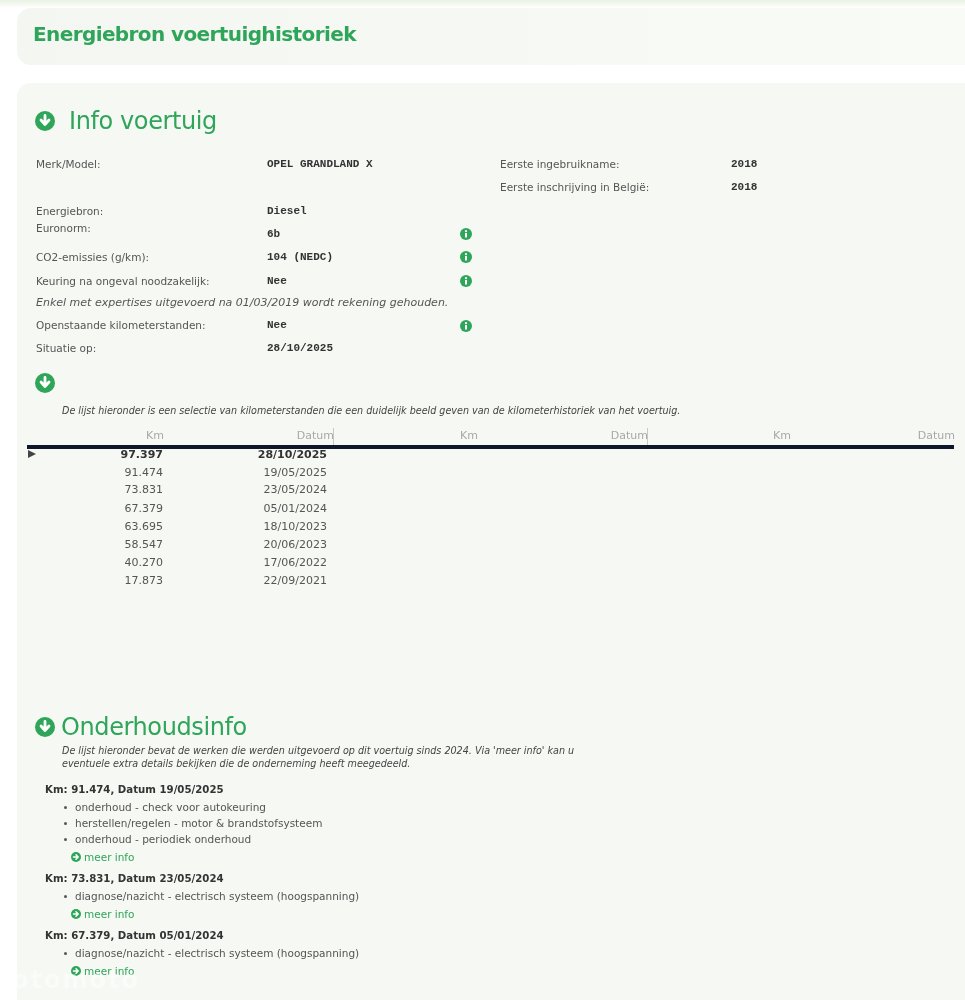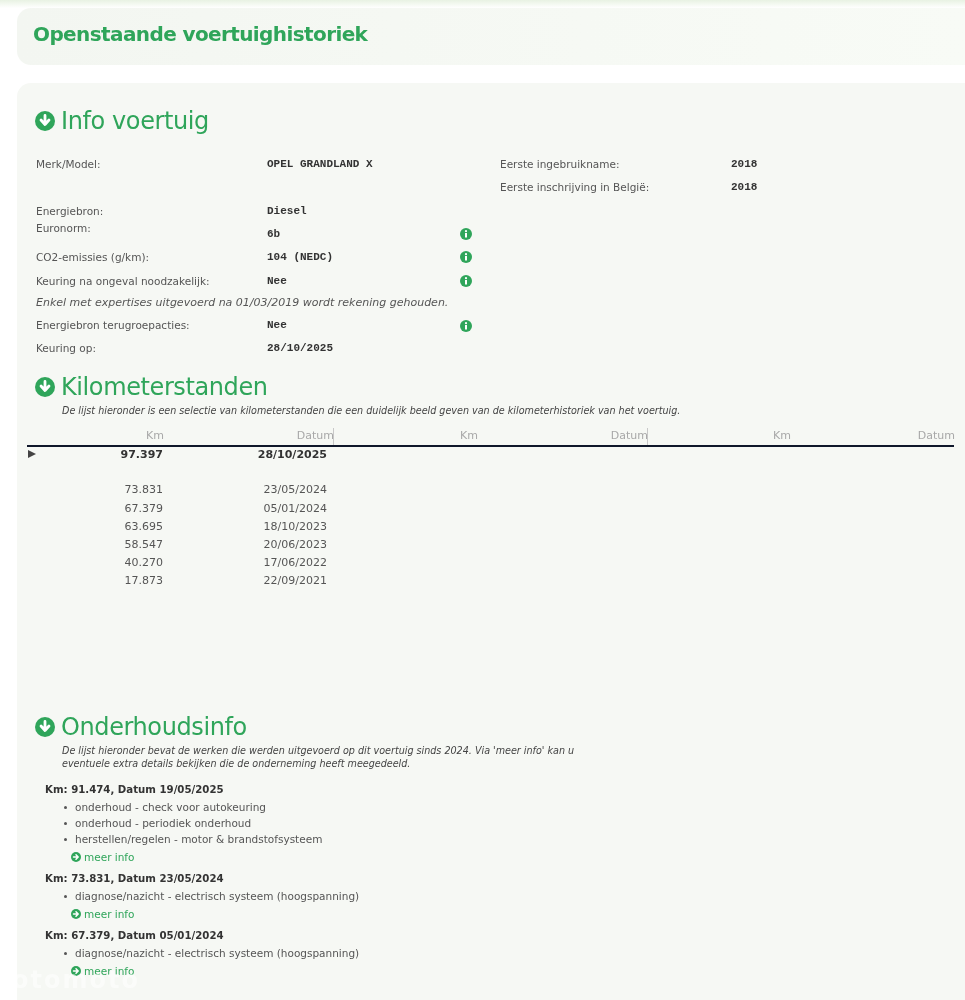--- a/index.html
+++ b/index.html
@@ -95,21 +95,21 @@
       width: 12px;
       height: 12px;
       cursor: pointer;
     }
     .km-table-header {
       position: absolute;
       left: 10px;
       top: 345px;
       width: 927px;
       height: 17px;
-      border-bottom: 2px solid #0f172a;
+      border-bottom: 4px solid #0f172a;
     }
     .th {
       position: absolute;
       top: 1px;
       font-size: 11px;
       color: #a8a8a8;
       text-align: right;
     }
     .col-sep {
       position: absolute;
@@ -214,26 +214,26 @@
       font-weight: bold;
       color: rgba(255,255,255,0.55);
       letter-spacing: 2px;
       pointer-events: none;
     }
   </style>
 </head>
 <body>
 
 <div class="title-panel">
-  <h1 class="page-title">Openstaande voertuighistoriek</h1>
+  <h1 class="page-title">Energiebron voertuighistoriek</h1>
 </div>
 
 <div class="main-panel">
 
-  <div class="section-header" style="left:18px; top:24px;">
+  <div class="section-header" style="left:18px; top:24px;gap:8px;">
     <svg class="section-icon" viewBox="0 0 20 20">
       <circle cx="10" cy="10" r="10" fill="#2fa55a"></circle>
       <path d="M10 4.5 L10 12.5 M6 9 L10 13.5 L14 9" stroke="#fff" stroke-width="2.8" fill="none" stroke-linecap="round" stroke-linejoin="round"></path>
     </svg>
     <span>Info voertuig</span>
   </div>
 
   <span class="info-label" style="left:19px; top:75px;">Merk/Model:</span>
   <span class="info-value" style="left:250px; top:75px;">OPEL GRANDLAND X</span>
 
@@ -265,56 +265,59 @@
   <span class="info-label" style="left:19px; top:192px;">Keuring na ongeval noodzakelijk:</span>
   <span class="info-value" style="left:250px; top:192px;">Nee</span>
   <svg class="info-icon" style="left:443px; top:192px;" viewBox="0 0 12 12">
     <circle cx="6" cy="6" r="6" fill="#2fa55a"></circle>
     <circle cx="6" cy="3.2" r="1.1" fill="#fff"></circle>
     <rect x="5" y="5" width="2" height="4.5" fill="#fff"></rect>
   </svg>
 
   <span class="info-note" style="left:19px; top:213px;">Enkel met expertises uitgevoerd na 01/03/2019 wordt rekening gehouden.</span>
 
-  <span class="info-label" style="left:19px; top:236px;">Energiebron terugroepacties:</span>
+  <span class="info-label" style="left:19px; top:236px;">Openstaande kilometerstanden:</span>
   <span class="info-value" style="left:250px; top:236px;">Nee</span>
   <svg class="info-icon" style="left:443px; top:237px;" viewBox="0 0 12 12">
     <circle cx="6" cy="6" r="6" fill="#2fa55a"></circle>
     <circle cx="6" cy="3.2" r="1.1" fill="#fff"></circle>
     <rect x="5" y="5" width="2" height="4.5" fill="#fff"></rect>
   </svg>
 
-  <span class="info-label" style="left:19px; top:259px;">Keuring op:</span>
+  <span class="info-label" style="left:19px; top:259px;">Situatie op:</span>
   <span class="info-value" style="left:250px; top:259px;">28/10/2025</span>
 
   <div class="section-header" style="left:18px; top:290px;">
     <svg class="section-icon" viewBox="0 0 20 20">
       <circle cx="10" cy="10" r="10" fill="#2fa55a"></circle>
       <path d="M10 4.5 L10 12.5 M6 9 L10 13.5 L14 9" stroke="#fff" stroke-width="2.8" fill="none" stroke-linecap="round" stroke-linejoin="round"></path>
     </svg>
-    <span>Kilometerstanden</span>
   </div>
   <div class="section-desc" style="top:321px; width:700px; white-space:nowrap;">De lijst hieronder is een selectie van kilometerstanden die een duidelijk beeld geven van de kilometerhistoriek van het voertuig.</div>
 
   <div class="km-table-header">
     <span class="th" style="right:790px;">Km</span>
     <span class="th" style="right:620px;">Datum</span>
     <div class="col-sep" style="left:306px;"></div>
     <span class="th" style="right:476px;">Km</span>
     <span class="th" style="right:306px;">Datum</span>
     <div class="col-sep" style="left:620px;"></div>
     <span class="th" style="right:163px;">Km</span>
     <span class="th" style="right:-1px;">Datum</span>
   </div>
 
   <div class="km-row selected" style="top:365px;">
     <span class="row-marker"></span>
     <span class="km-val">97.397</span>
     <span class="date-val">28/10/2025</span>
   </div>
+  <div class="km-row" style="top:383px;">
+    <span class="km-val">91.474</span>
+    <span class="date-val">19/05/2025</span>
+  </div>
   <div class="km-row" style="top:400px;">
     <span class="km-val">73.831</span>
     <span class="date-val">23/05/2024</span>
   </div>
   <div class="km-row" style="top:419px;">
     <span class="km-val">67.379</span>
     <span class="date-val">05/01/2024</span>
   </div>
   <div class="km-row" style="top:437px;">
     <span class="km-val">63.695</span>
@@ -339,22 +342,22 @@
       <path d="M10 4.5 L10 12.5 M6 9 L10 13.5 L14 9" stroke="#fff" stroke-width="2.8" fill="none" stroke-linecap="round" stroke-linejoin="round"></path>
     </svg>
     <span>Onderhoudsinfo</span>
   </div>
   <div class="section-desc" style="top:661px; width:560px;">De lijst hieronder bevat de werken die werden uitgevoerd op dit voertuig sinds 2024. Via 'meer info' kan u eventuele extra details bekijken die de onderneming heeft meegedeeld.</div>
 
   <div class="maint-entry" style="top:701px;">
     <div class="maint-head">Km: 91.474, Datum 19/05/2025</div>
     <ul class="maint-list">
       <li>onderhoud - check voor autokeuring</li>
+      <li>herstellen/regelen - motor &amp; brandstofsysteem</li>
       <li>onderhoud - periodiek onderhoud</li>
-      <li>herstellen/regelen - motor &amp; brandstofsysteem</li>
     </ul>
     <a class="meer-info">
       <svg viewBox="0 0 10 10">
         <circle cx="5" cy="5" r="5" fill="#2fa55a"></circle>
         <path d="M2.5 5 L7 5 M5 2.8 L7.2 5 L5 7.2" stroke="#fff" stroke-width="1.5" fill="none" stroke-linecap="round" stroke-linejoin="round"></path>
       </svg>
       <span>meer info</span>
     </a>
   </div>
 

